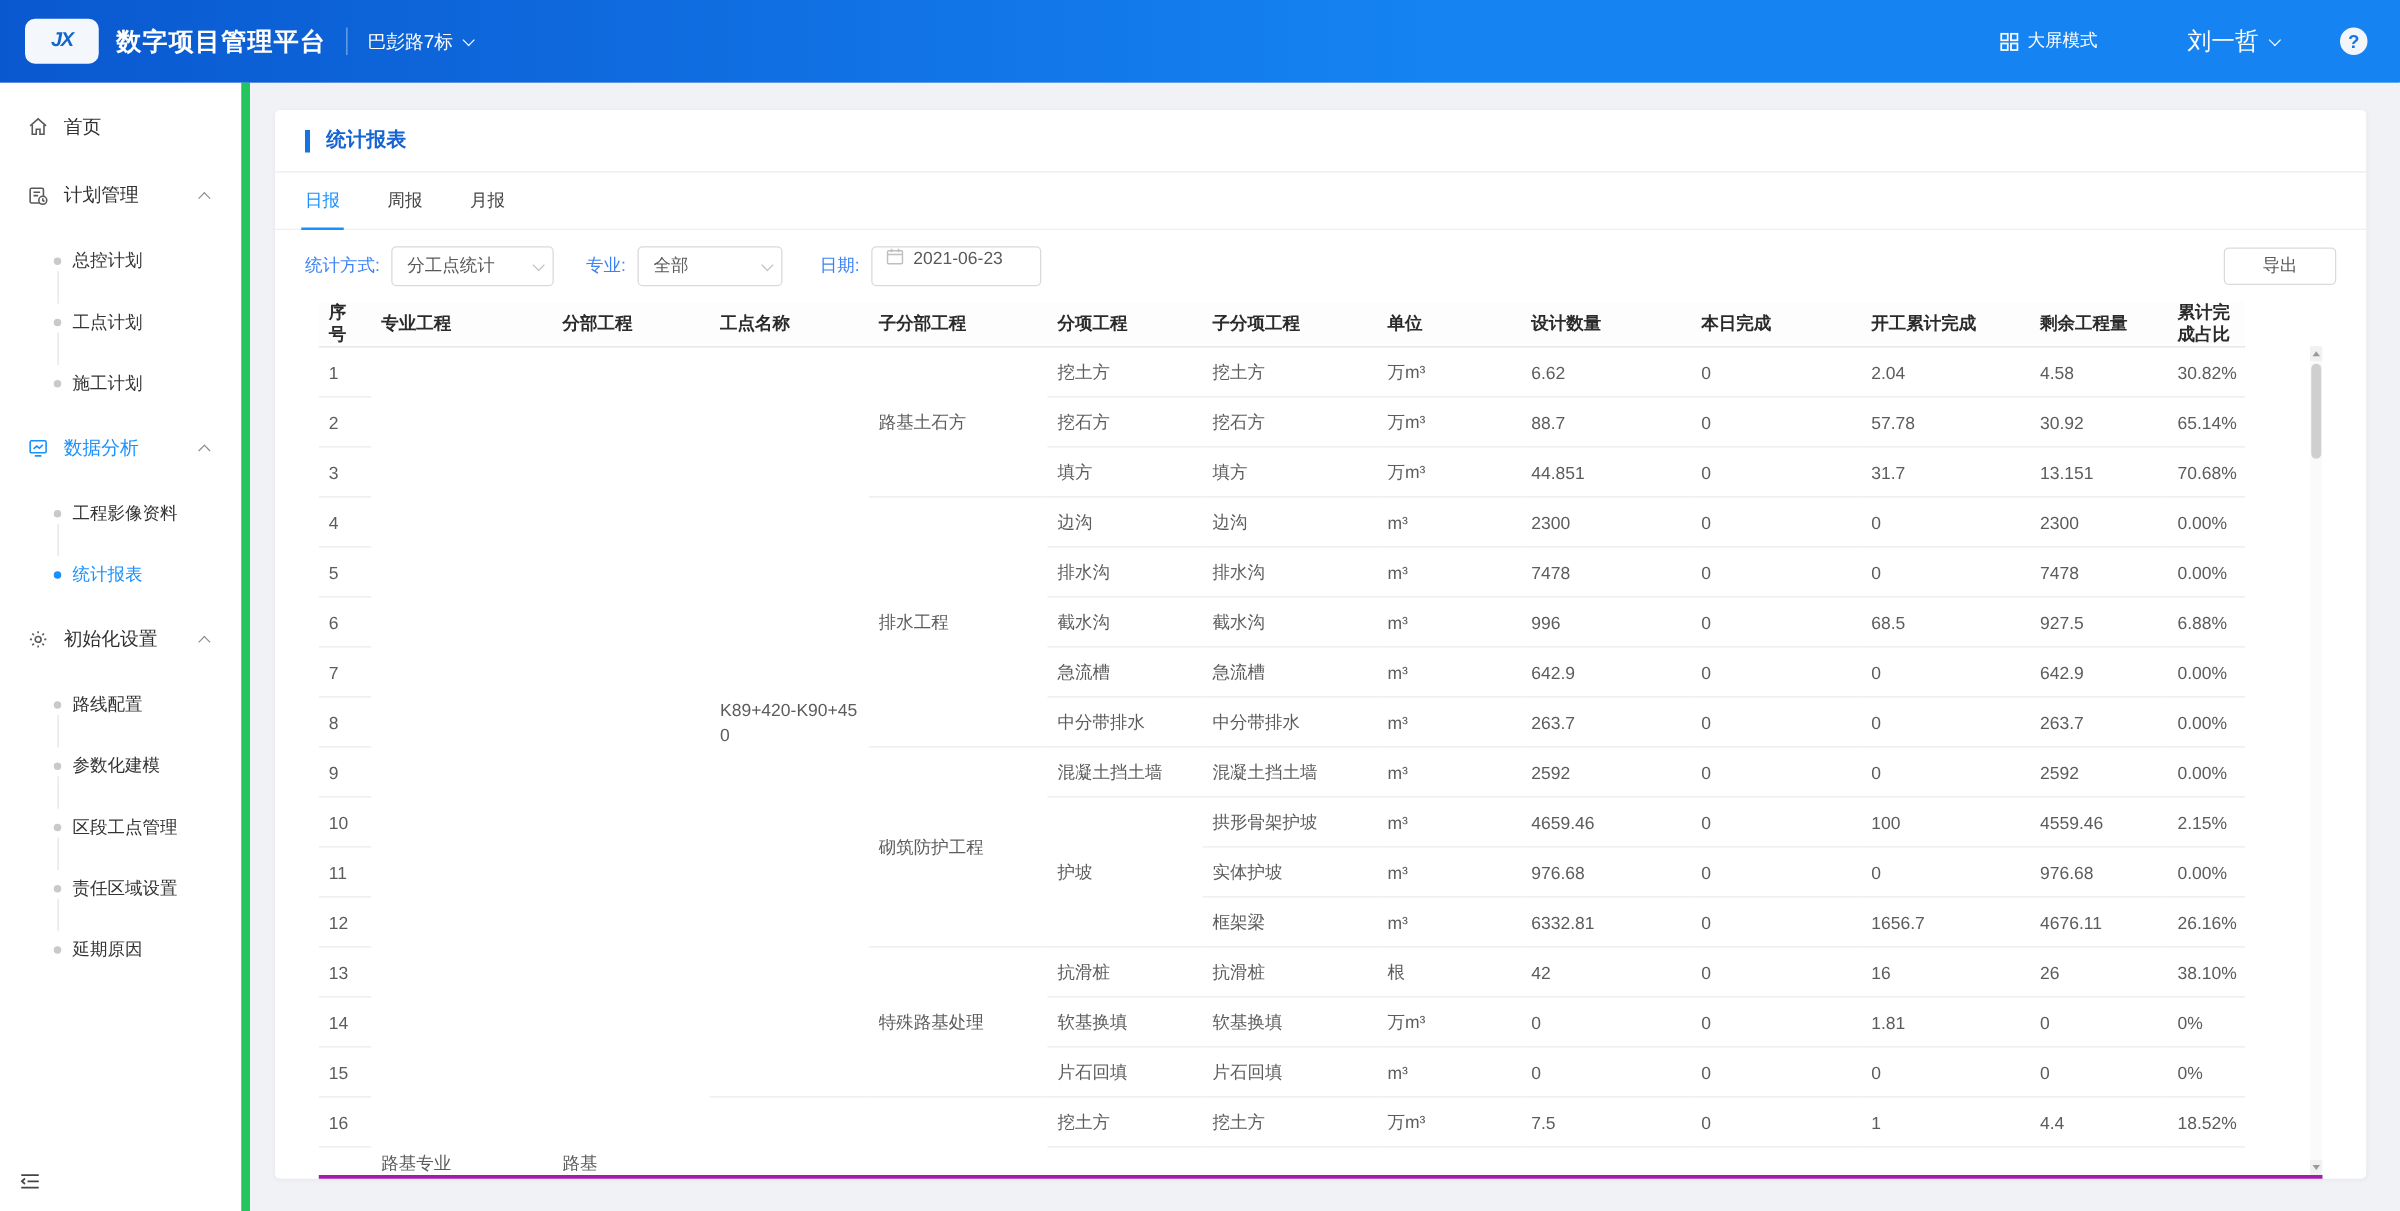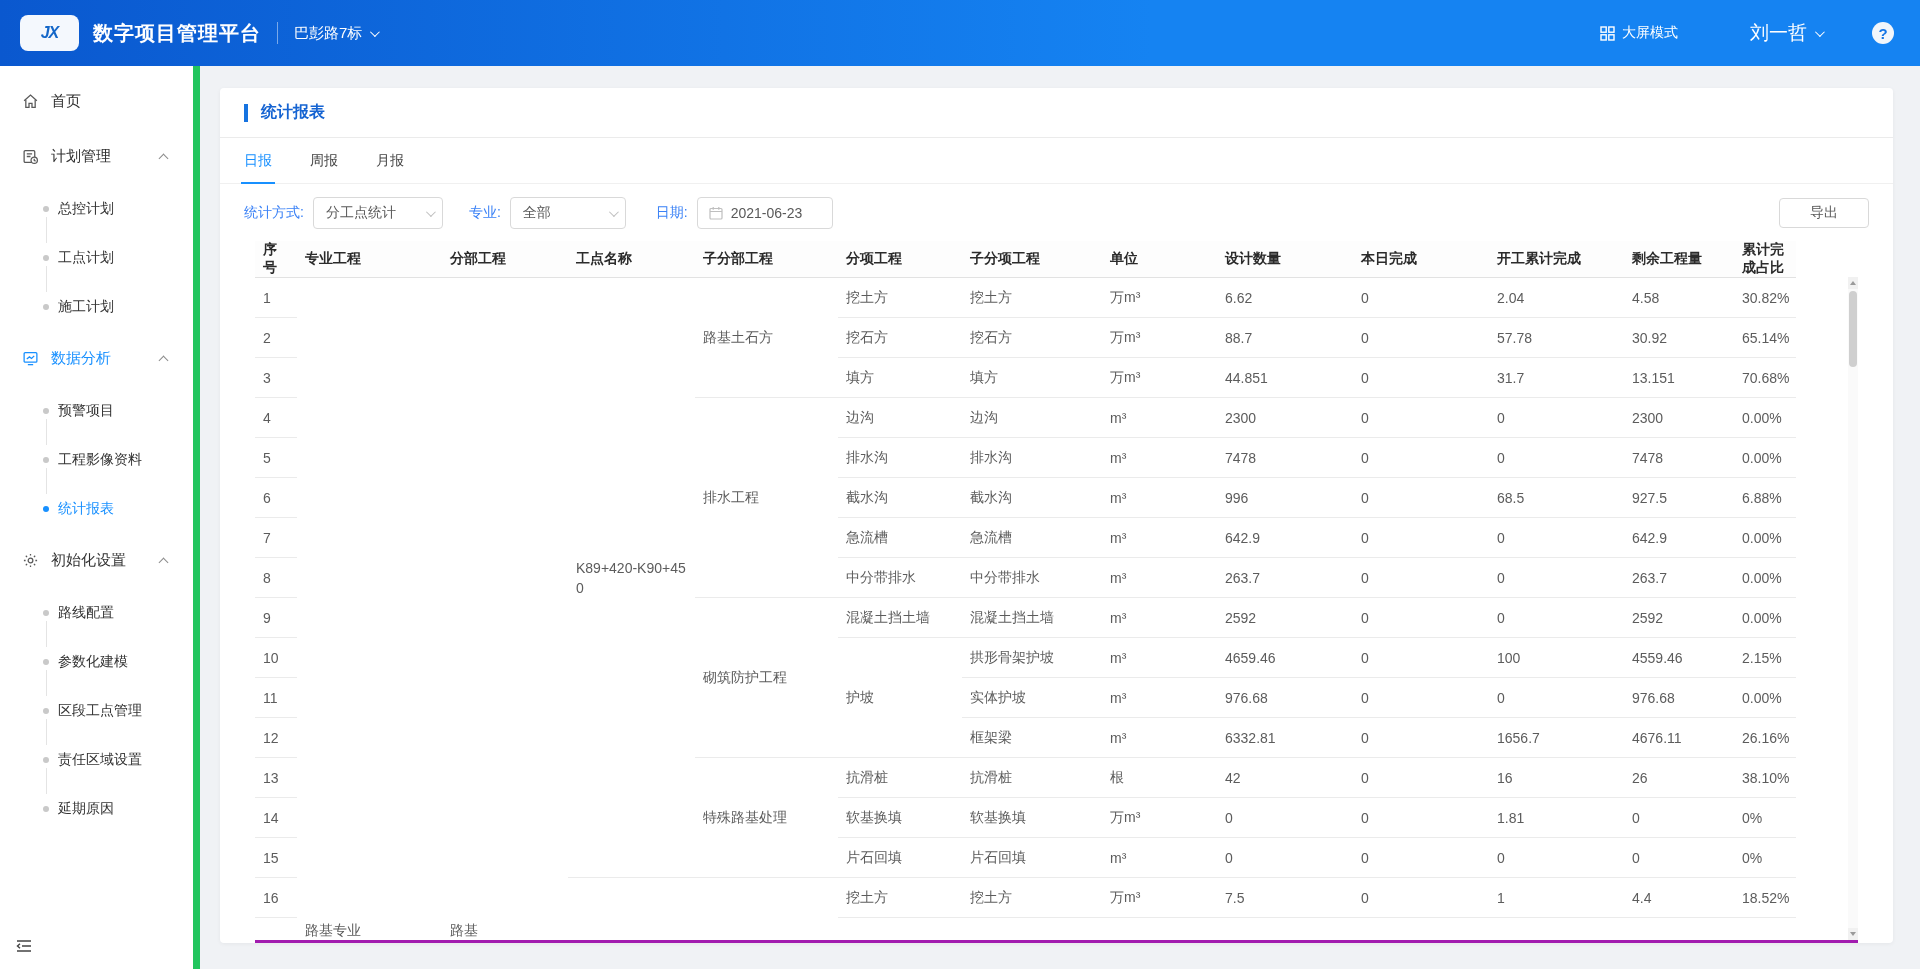--- a/index.html
+++ b/index.html
@@ -67,21 +67,21 @@
   .flabel { font-size:14px; color:#3b82f6; margin-right:9px; }
   .select { height:32px; border:1px solid #d9d9d9; border-radius:4px; background:#fff;
     display:flex; align-items:center; padding:0 9px 0 12px; font-size:14px; color:#595959;
     cursor:pointer; }
   .select .sv { flex:1; }
   .sel-chev { width:7px; height:7px; border-right:1.2px solid #bfbfbf; border-bottom:1.2px solid #bfbfbf;
     transform:rotate(45deg) translateY(-2px); margin-left:10px; }
   .w-mode { width:130px; margin-right:26px; }
   .w-major { width:116px; margin-right:30px; }
   .datebox { height:32px; width:136px; border:1px solid #d9d9d9; border-radius:4px; background:#fff;
-    display:flex; align-items:center; padding:0 11px; font-size:14px; color:#595959; cursor:pointer; }
+    display:flex; padding:0 11px; font-size:14px; color:#595959; cursor:pointer; }
   .datebox svg { margin-right:8px; color:#bfbfbf; }
   .export-btn { height:30px; padding:0 30px; border:1px solid #d9d9d9; border-radius:4px;
     background:#fff; color:#595959; font-size:14px; display:flex; align-items:center; cursor:pointer; }
 
   
   .table-wrap { margin:0 35px; position:relative; height:702px; overflow:hidden;
     border-bottom:3px solid #a21caf; }
   table { width:100%; border-collapse:collapse; table-layout:fixed; }
   th { height:36px; text-align:left; padding:0 8px; font-size:14px; font-weight:bold;
     color:#2b2b2b; background:#fdfdfd; border-bottom:1px solid #e2e2e2; }
@@ -177,23 +177,20 @@
     <span class="ic">
       <svg width="17" height="17" viewBox="0 0 16 16" fill="none" stroke="currentColor" stroke-width="1.2">
         <rect x="2" y="2.5" width="12" height="9" rx="1"></rect>
           <path d="M4.5 8.5 L7 6.5 L9 8 L11.5 5.5"></path>
         <path d="M5.5 13.8 H10.5"></path>
       </svg>
     </span>
     <span>数据分析</span>
     <span class="chev-up"></span>
   </div>
-  <div class="mi-sub connect">
-      <span>预警项目</span>
-    </div>
   <div class="mi-sub connect">
       <span>工程影像资料</span>
     </div>
   <div class="mi-sub active">
       <span>统计报表</span>
     </div>
 
   <div class="mi-top">
     <span class="ic">
       <svg width="17" height="17" viewBox="0 0 16 16" fill="none" stroke="currentColor" stroke-width="1.2">

